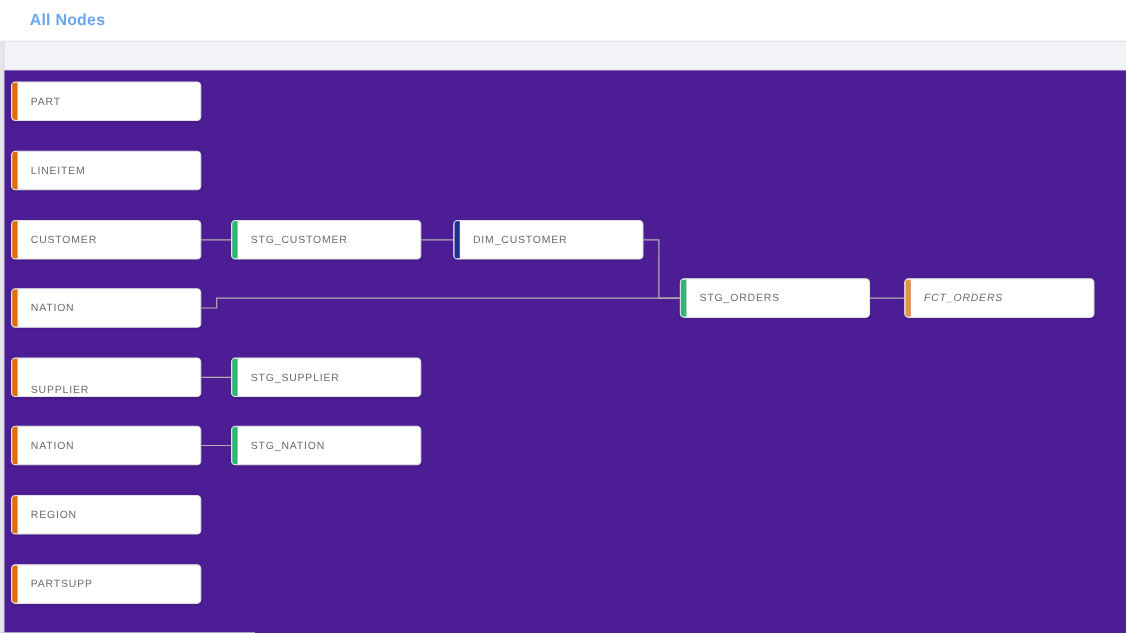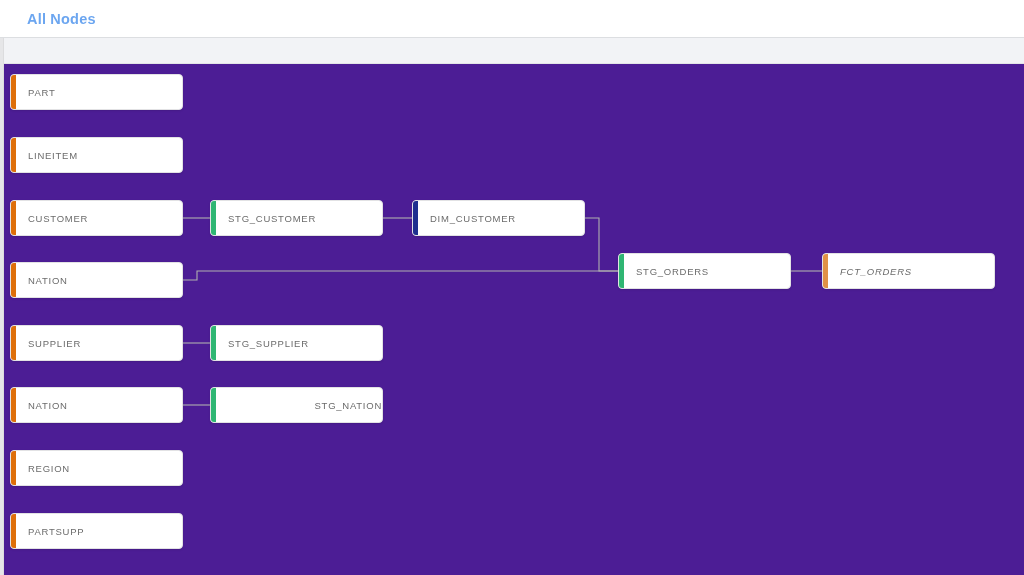--- a/index.html
+++ b/index.html
@@ -141,21 +141,21 @@
           <span class="node-label">LINEITEM</span>
         </div>
         <div class="node" style="left: 6px; top: 136px; width: 173px;">
           <div class="node-accent" style="background: rgb(222, 111, 10);"></div>
           <span class="node-label">CUSTOMER</span>
         </div>
         <div class="node" style="left: 6px; top: 198px; width: 173px;">
           <div class="node-accent" style="background: rgb(222, 111, 10);"></div>
           <span class="node-label">NATION</span>
         </div>
-        <div class="node" style="left: 6px; top: 261px; width: 173px;">
+        <div class="node" style="left: 6px; top: 261px; width: 173px; align-items: flex-end;">
           <div class="node-accent" style="background: rgb(222, 111, 10);"></div>
           <span class="node-label">SUPPLIER</span>
         </div>
         <div class="node" style="left: 6px; top: 323px; width: 173px;">
           <div class="node-accent" style="background: rgb(222, 111, 10);"></div>
           <span class="node-label">NATION</span>
         </div>
         <div class="node" style="left: 6px; top: 386px; width: 173px; align-items: center;">
           <div class="node-accent" style="background: rgb(222, 111, 10);"></div>
           <span class="node-label">REGION</span>
@@ -165,21 +165,21 @@
           <span class="node-label">PARTSUPP</span>
         </div>
         <div class="node" style="left: 206px; top: 136px; width: 173px;">
           <div class="node-accent" style="background: rgb(47, 182, 115);"></div>
           <span class="node-label">STG_CUSTOMER</span>
         </div>
         <div class="node" style="left: 206px; top: 261px; width: 173px;">
           <div class="node-accent" style="background: rgb(47, 182, 115);"></div>
           <span class="node-label">STG_SUPPLIER</span>
         </div>
-        <div class="node" style="left: 206px; top: 323px; width: 173px; justify-content: flex-end;">
+        <div class="node" style="left: 206px; top: 323px; width: 173px;">
           <div class="node-accent" style="background: rgb(47, 182, 115);"></div>
           <span class="node-label">STG_NATION</span>
         </div>
         <div class="node" style="left: 408px; top: 136px; width: 173px;">
           <div class="node-accent" style="background: rgb(31, 47, 143);"></div>
           <span class="node-label">DIM_CUSTOMER</span>
         </div>
         <div class="node" style="left: 614px; top: 189px; width: 173px;">
           <div class="node-accent" style="background: rgb(47, 182, 115);"></div>
           <span class="node-label">STG_ORDERS</span>

